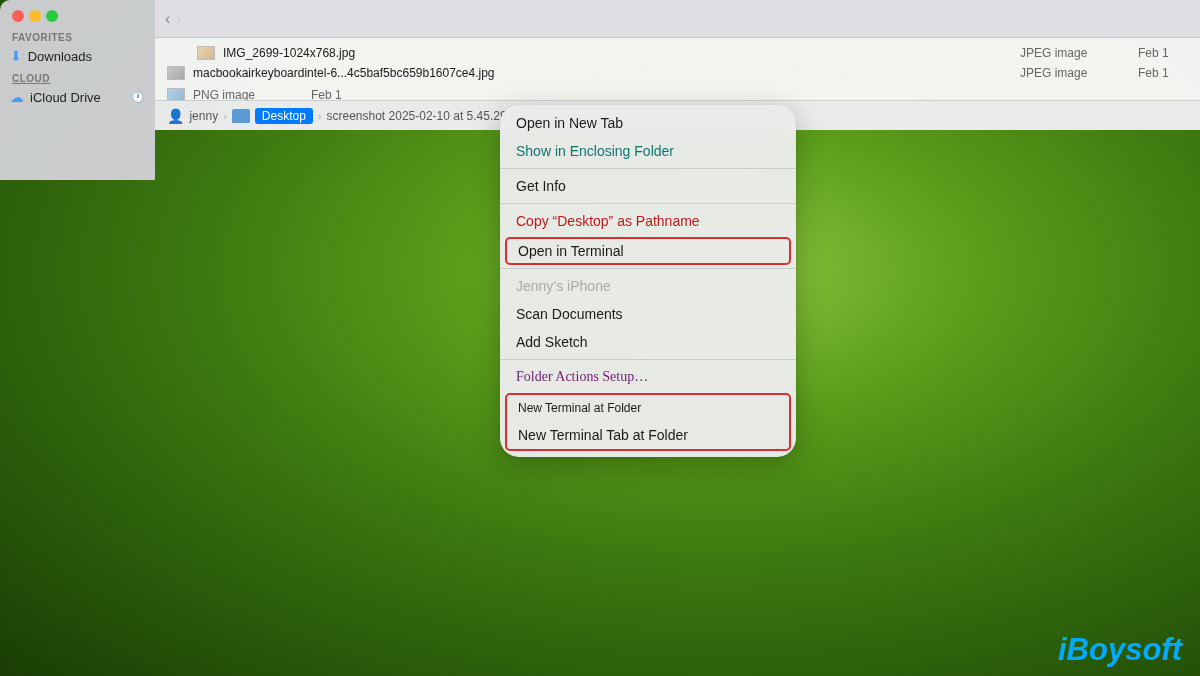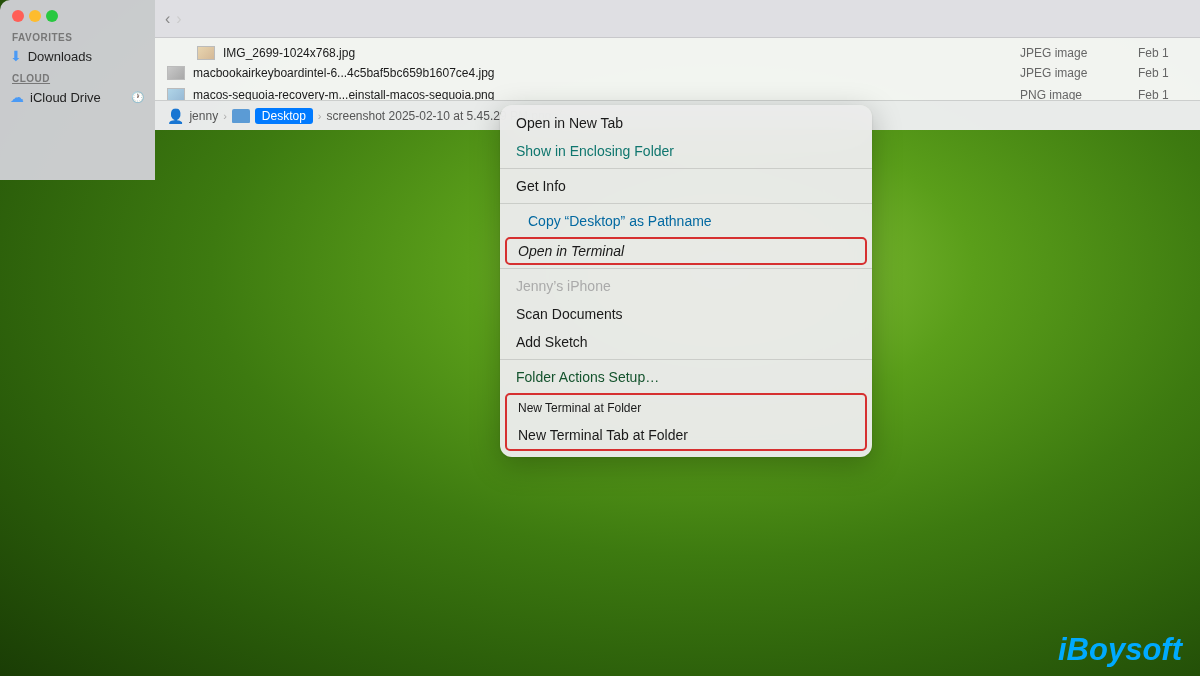--- a/index.html
+++ b/index.html
@@ -66,83 +66,82 @@
 
     <div style="display:flex;align-items:center;padding:2px 12px;font-size:12px;color:#1a1a1a;height:22px;gap:8px;">
       <div style="width:18px;height:14px;background:linear-gradient(135deg,#c8c8c8,#a8a8a8);border:1px solid #bbb;flex-shrink:0;"></div>
       <span style="flex:1;white-space:nowrap;overflow:hidden;text-overflow:ellipsis;">macbookairkeyboardintel-6...4c5baf5bc659b1607ce4.jpg</span>
       <span style="width:110px;color:#666;font-size:12px;flex-shrink:0;">JPEG image</span>
       <span style="width:50px;color:#666;font-size:12px;flex-shrink:0;">Feb 1</span>
     </div>
 
     <div style="display:flex;align-items:center;padding:2px 12px;font-size:12px;color:#1a1a1a;height:22px;gap:8px;">
       <div style="width:18px;height:14px;background:linear-gradient(135deg,#b0d5e8,#96b8d4);border:1px solid #bbb;flex-shrink:0;"></div>
-      <span style="flex:1;white-space:nowrap;overflow:hidden;text-overflow:ellipsis;">macos-sequoia-recovery-m...einstall-macos-sequoia.png</span>
       <span style="width:110px;color:#666;font-size:12px;flex-shrink:0;">PNG image</span>
       <span style="width:50px;color:#666;font-size:12px;flex-shrink:0;">Feb 1</span>
     </div>
   </div>
 </div>
 
 <div style="position:absolute;top:100px;left:155px;right:0;height:30px;background:rgba(238,238,242,0.97);border-top:1px solid rgba(0,0,0,0.12);z-index:8;display:flex;align-items:center;padding:0 12px;gap:5px;">
 
   <span style="font-size:14px;color:#5b9bd5;">👤</span>
   <span style="font-size:12px;color:#555;">jenny</span>
   <span style="font-size:11px;color:#aaa;">›</span>
 
   <span style="display:inline-block;width:18px;height:14px;background:#5b9bd5;border-radius:2px 2px 1px 1px;position:relative;flex-shrink:0;"></span>
   <span style="background:#007AFF;color:white;border-radius:3px;padding:1px 7px;font-size:12px;">Desktop</span>
   <span style="font-size:11px;color:#aaa;">›</span>
   <span style="font-size:12px;color:#555;">screenshot 2025-02-10 at 5.45.29 PM.png</span>
 </div>
 
-<div style="position:absolute;top:105px;left:500px;width:372px;background:rgba(235,235,235,0.97);backdrop-filter:blur(20px);border-radius:12px;box-shadow:0 8px 30px rgba(0,0,0,0.25),0 1px 3px rgba(0,0,0,0.1);z-index:100;padding:4px 0;overflow:visible;">
+<div style="position:absolute;top:105px;left:500px;width:296px;background:rgba(235,235,235,0.97);backdrop-filter:blur(20px);border-radius:19px;box-shadow:0 8px 30px rgba(0,0,0,0.25),0 1px 3px rgba(0,0,0,0.1);z-index:100;padding:4px 0;overflow:visible;">
 
   <div style="padding:6px 16px;font-size:14px;color:#1a1a1a;cursor:pointer;">
     <span>Open in New Tab</span>
   </div>
 
   <div style="padding:6px 16px;font-size:14px;color:#0f766e;cursor:pointer;">
     <span>Show in Enclosing Folder</span>
   </div>
 
   <div style="height:1px;background:rgba(0,0,0,0.12);margin:3px 0;"></div>
 
   <div style="padding:6px 16px;font-size:14px;color:#1a1a1a;cursor:pointer;">
     <span>Get Info</span>
   </div>
 
   <div style="height:1px;background:rgba(0,0,0,0.12);margin:3px 0;"></div>
 
-  <div style="padding:6px 28px;font-size:14px;color:#0369a1;cursor:pointer;">
+  <div style="padding:6px 16px;font-size:14px;color:#b91c1c;cursor:pointer;">
     <span>Copy “Desktop” as Pathname</span>
   </div>
 
-  <div style="margin:2px 5px;border:2px solid #d63030;border-radius:5px;padding:4px 11px;font-size:14px;color:#1a1a1a;cursor:pointer;background:transparent;font-style:italic;">
+  <div style="margin:2px 5px;border:2px solid #d63030;border-radius:5px;padding:4px 11px;font-size:14px;color:#1a1a1a;cursor:pointer;background:transparent;">
     <span>Open in Terminal</span>
   </div>
 
   <div style="height:1px;background:rgba(0,0,0,0.12);margin:3px 0;"></div>
 
   <div style="padding:6px 16px;font-size:14px;color:#aaa;cursor:default;">
     <span>Jenny’s iPhone</span>
   </div>
 
 
   <div style="padding:6px 16px;font-size:14px;color:#1a1a1a;cursor:pointer;">
     <span>Scan Documents</span>
   </div>
 
   <div style="padding:6px 16px;font-size:14px;color:#1a1a1a;cursor:pointer;">
     <span>Add Sketch</span>
   </div>
 
   <div style="height:1px;background:rgba(0,0,0,0.12);margin:3px 0;"></div>
 
-  <div style="padding:6px 16px;font-size:14px;color:#14532d;cursor:pointer;">
+  <div style="padding:6px 16px;font-size:14px;color:#701a75;cursor:pointer;font-family:Liberation Serif, serif;">
     <span>Folder Actions Setup…</span>
   </div>
 
   <div style="margin:2px 5px;border:2px solid #d63030;border-radius:5px;overflow:hidden;">
     <div style="padding:6px 11px;font-size:12px;color:#1a1a1a;cursor:pointer;">
       <span>New Terminal at Folder</span>
     </div>
     <div style="padding:6px 11px;font-size:14px;color:#1a1a1a;cursor:pointer;">
       <span>New Terminal Tab at Folder</span>
     </div>

